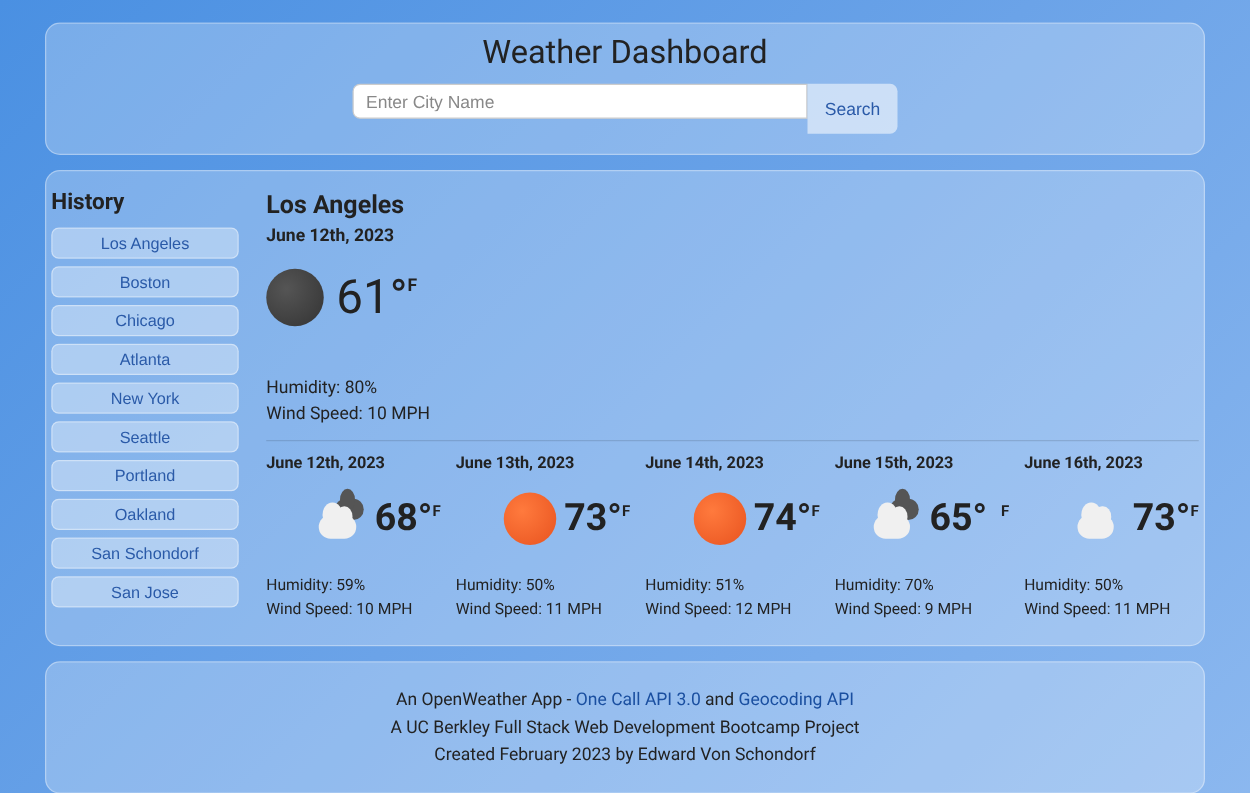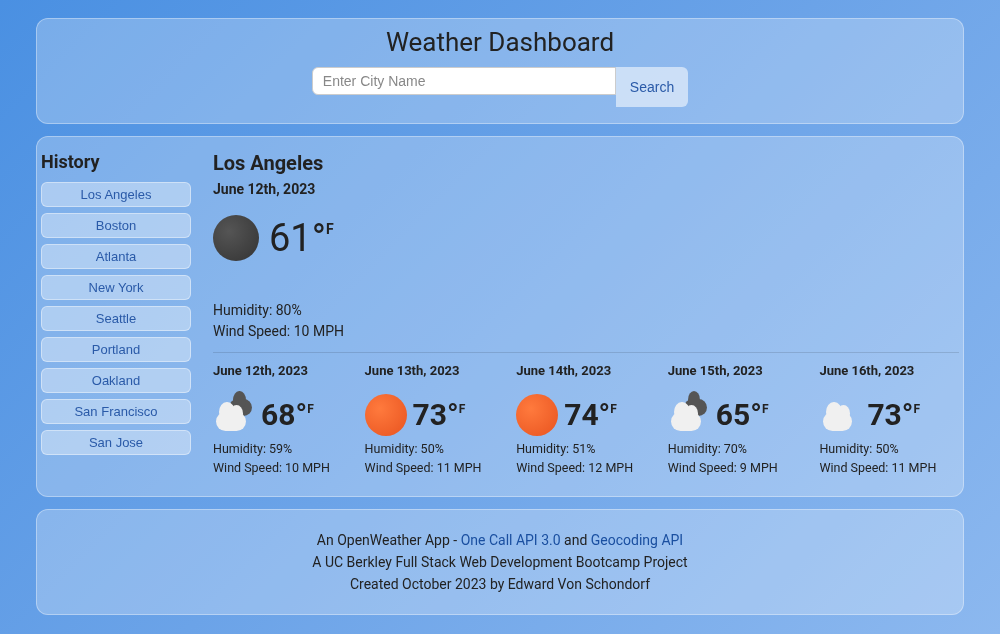--- a/index.html
+++ b/index.html
@@ -24,21 +24,21 @@
   .header-card h1 {
     font-size: 26px;
     font-weight: 400;
     margin-bottom: 10px;
   }
   .search-row {
     display: flex;
     justify-content: center;
   }
   .search-input {
-    width: 304px;
+    width: 364px;
     height: 28px;
     border: 1px solid #ccc;
     border-radius: 6px 0 0 6px;
     padding: 0 10px;
     font-size: 14px;
     color: #666;
     background: #fff;
   }
   .search-input::placeholder { color: #888; }
   .search-btn {
@@ -130,21 +130,22 @@
     flex: 1;
   }
   .fc-date {
     font-size: 13px;
     font-weight: 700;
     margin-bottom: 16px;
   }
   .fc-temp-row {
     display: flex;
     align-items: center;
-    margin-bottom: 4px;
+    margin-bottom: 24px;
+    justify-content: flex-end;
   }
   .fc-temp {
     font-size: 30px;
     font-weight: 700;
     line-height: 1;
   }
   .fc-unit {
     font-size: 12px;
     font-weight: 700;
     margin-top: 2px;
@@ -207,26 +208,27 @@
     <button class="search-btn">Search</button>
   </div>
 </div>
 
 <div class="card main-card">
   <div class="history">
     <h2>History</h2>
     <div id="history-list">
         <button class="hist-btn">Los Angeles</button>
         <button class="hist-btn">Boston</button>
+        <button class="hist-btn">Chicago</button>
         <button class="hist-btn">Atlanta</button>
         <button class="hist-btn">New York</button>
         <button class="hist-btn">Seattle</button>
         <button class="hist-btn">Portland</button>
         <button class="hist-btn">Oakland</button>
-        <button class="hist-btn">San Francisco</button>
+        <button class="hist-btn">San Schondorf</button>
         <button class="hist-btn">San Jose</button>
       </div>
   </div>
 
   <div class="content">
     <div class="city-name">Los Angeles</div>
     <div class="current-date">June 12th, 2023</div>
 
     <div class="current-row">
       <div class="icon">
@@ -295,21 +297,21 @@
             <div>Wind Speed: 12 MPH</div>
           </div>
         </div>
         <div class="fc">
           <div class="fc-date">June 15th, 2023</div>
           <div class="fc-temp-row">
             <div class="icon-sm">
               <div class="cloud-back"></div>
               <div class="cloud"></div>
             </div>
-            <div style="display: flex; align-items: flex-start;">
+            <div style="display: flex; align-items: flex-start; gap: 11px;">
               <span class="fc-temp">65°</span>
               <span class="fc-unit">F</span>
             </div>
           </div>
           <div class="fc-meta">
             <div>Humidity: 70%</div>
             <div>Wind Speed: 9 MPH</div>
           </div>
         </div>
         <div class="fc">
@@ -330,14 +332,14 @@
         </div>
       </div>
   </div>
 </div>
 
 <div class="card footer-card">
   <p>
     <span>An OpenWeather App - </span><a href="#">One Call API 3.0</a><span> and </span><a href="#">Geocoding API</a>
   </p>
   <p>A UC Berkley Full Stack Web Development Bootcamp Project</p>
-  <p>Created October 2023 by Edward Von Schondorf</p>
+  <p>Created February 2023 by Edward Von Schondorf</p>
 </div>
 
 </body></html>

